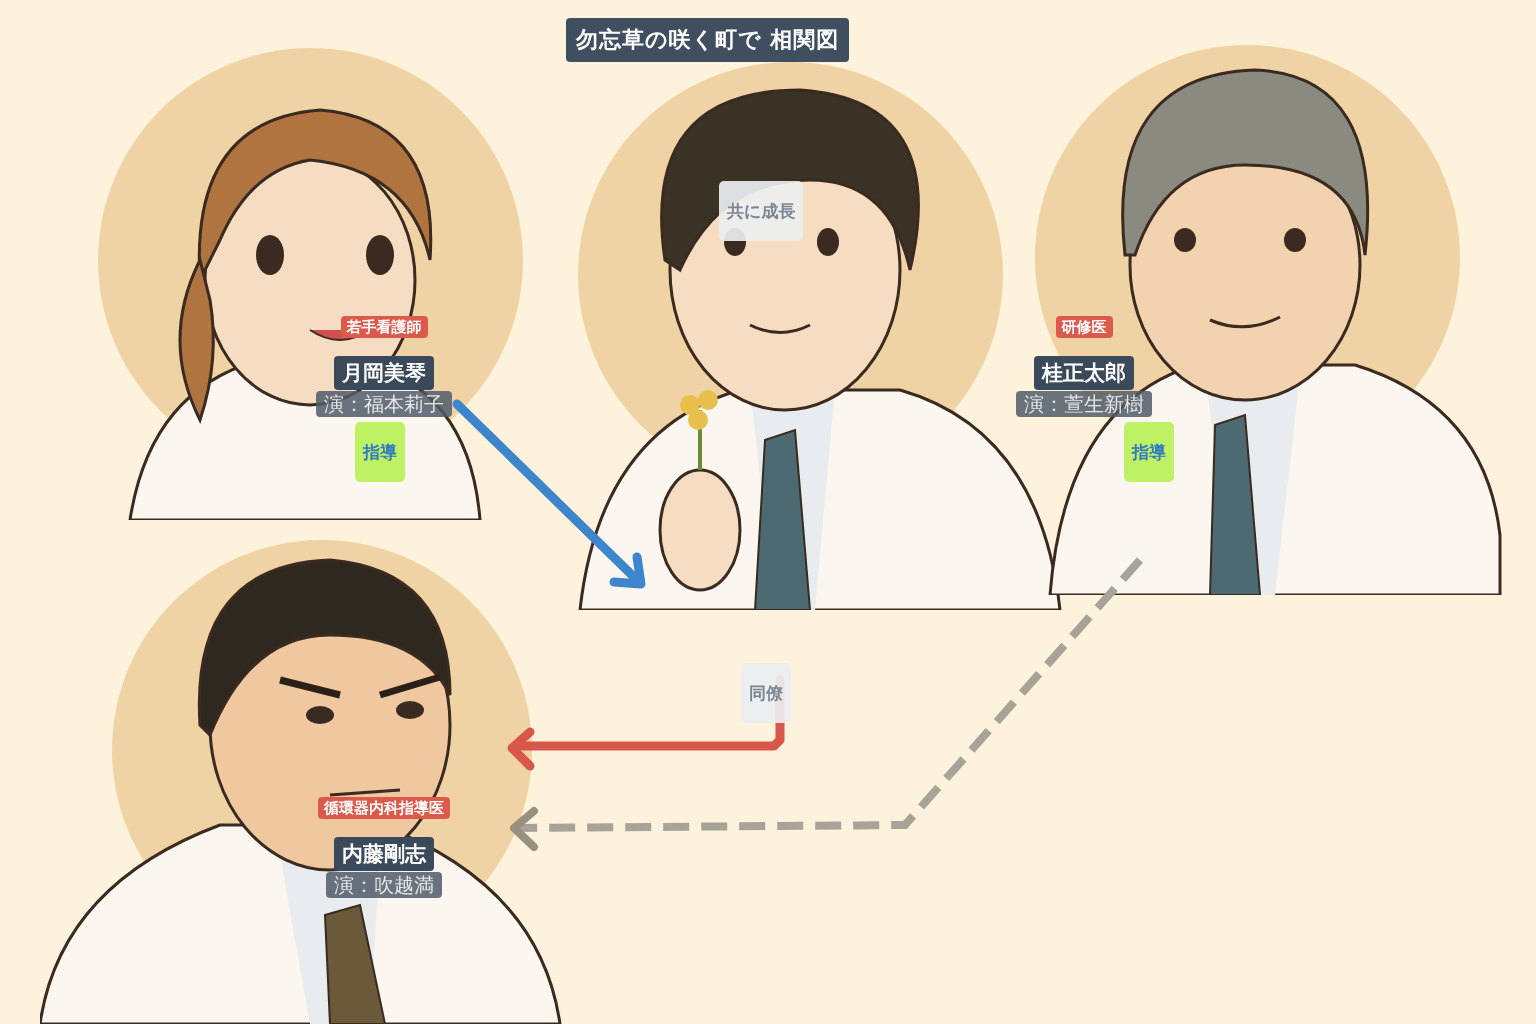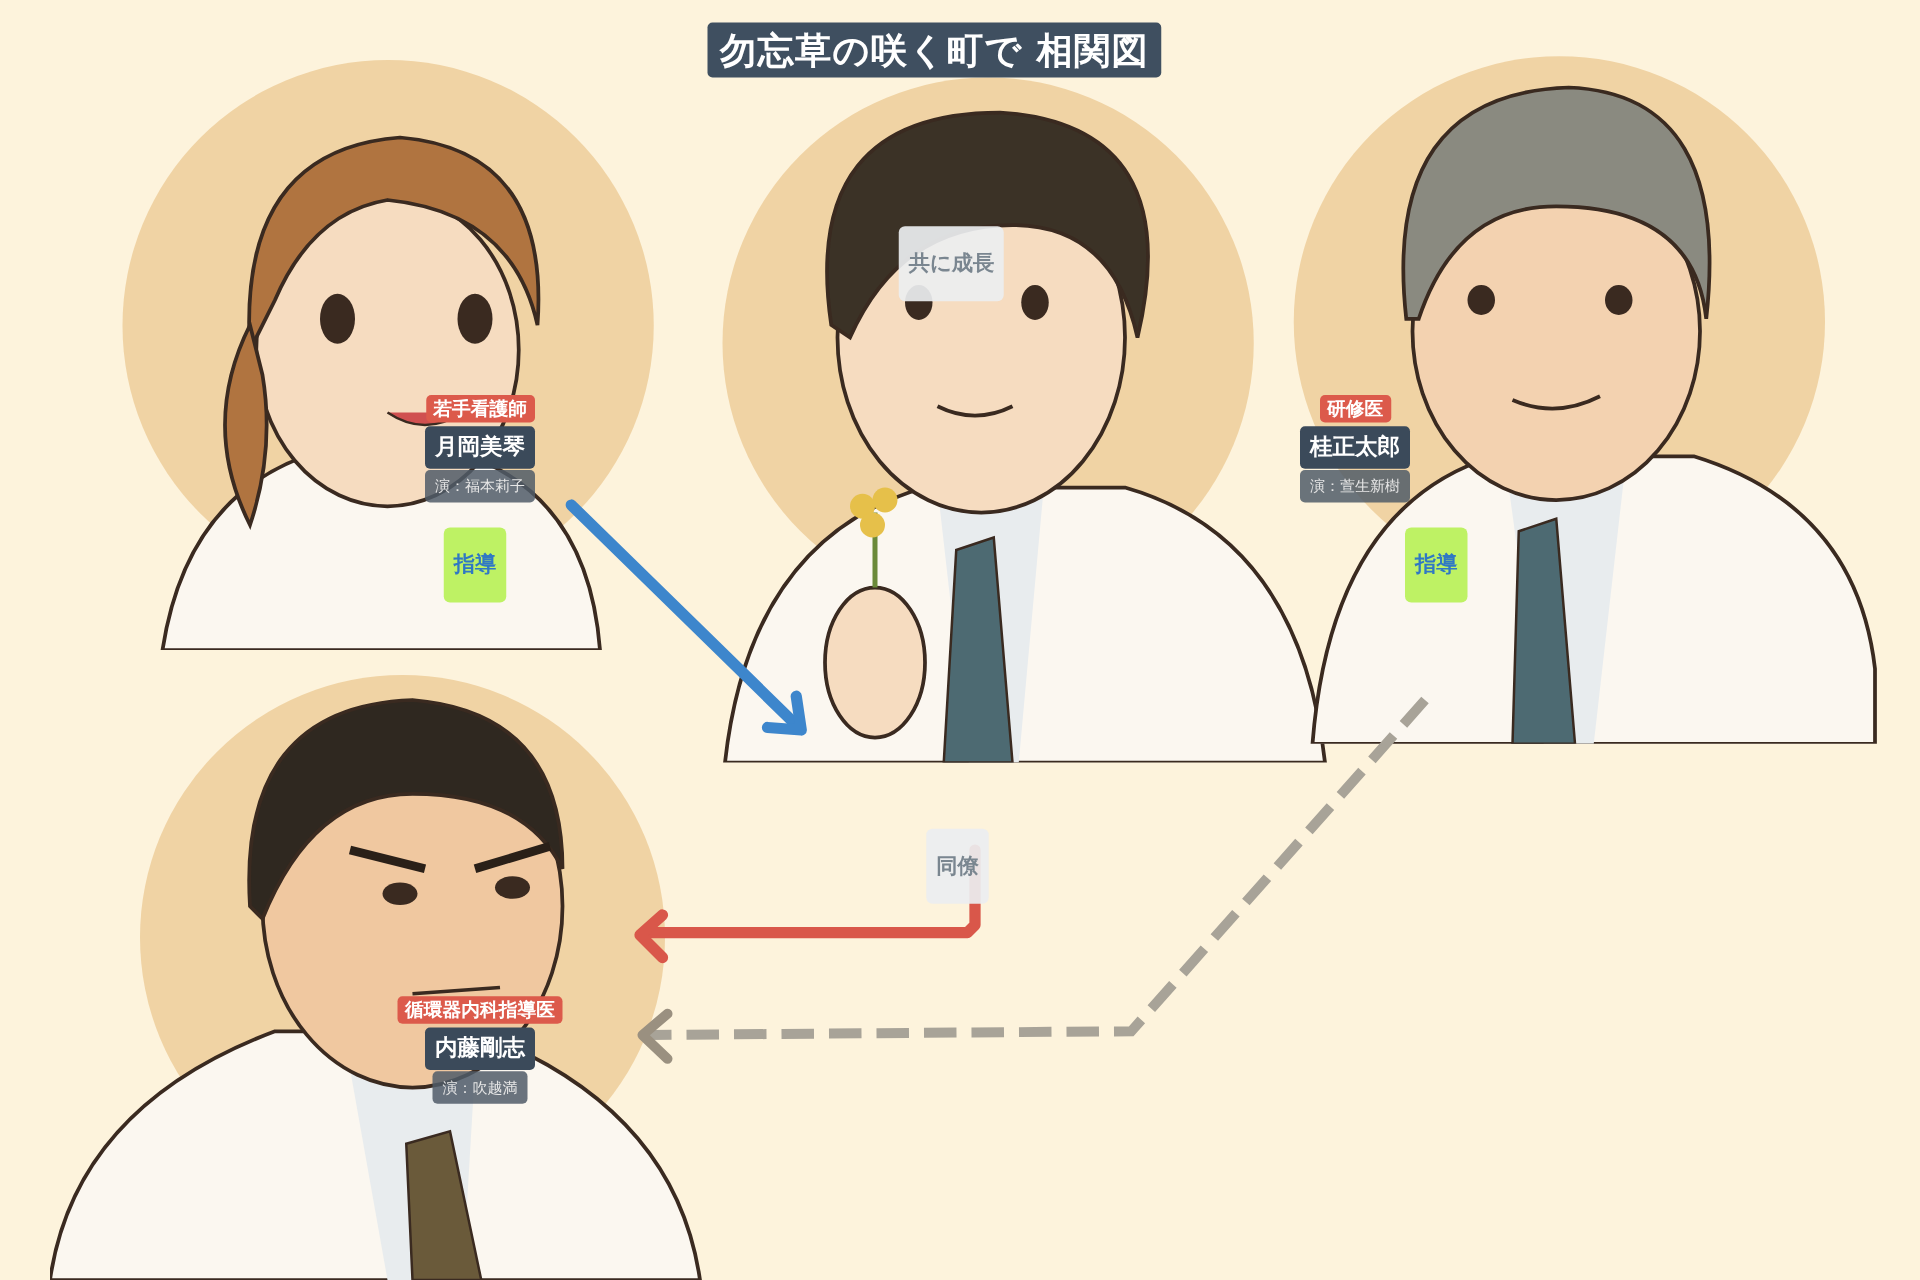--- a/index.html
+++ b/index.html
@@ -5,35 +5,35 @@
   html, body { margin:0; padding:0; }
   body {
     width:1536px; height:1024px; overflow:hidden; position:relative;
     background:#fdf3dc;
     font-family:"DejaVu Sans", "Liberation Sans", sans-serif;
   }
   .stage { position:absolute; left:0; top:0; width:1536px; height:1024px; }
   .title {
     position:absolute; left:566px; top:18px; height:44px; padding:0 10px;
     background:#3f4f60; color:#fff; border-radius:4px;
-    font-size:29px; line-height:44px; font-weight:bold; letter-spacing:1px; white-space:nowrap;
+    font-size:22px; line-height:44px; font-weight:bold; letter-spacing:1px; white-space:nowrap;
   }
   .bg-circle { position:absolute; border-radius:50%; background:#f0d3a4; }
   .portrait { position:absolute; }
   .label-group { position:absolute; display:flex; flex-direction:column; align-items:center; transform:translateX(-50%);justify-content:space-between; }
   .role {
     background:#dc5a4b; color:#fff; font-size:15px; line-height:22px; padding:0 6px;
     border-radius:4px; font-weight:bold; white-space:nowrap;
   }
   .name {
-    background:#3b4a5a; color:#fff; font-size:18px; line-height:34px; padding:0 8px;
-    border-radius:4px; font-weight:bold; margin-top:3px; white-space:nowrap;
+    background:#3b4a5a; color:#fff; font-size:21px; line-height:34px; padding:0 8px;
+    border-radius:4px; font-weight:bold; margin-top:18px; white-space:nowrap;
   }
   .actor {
-    background:rgba(80,92,104,0.85); color:#e6e6e6; font-size:12px; line-height:26px; padding:0 8px;
+    background:rgba(80,92,104,0.85); color:#e6e6e6; font-size:20px; line-height:26px; padding:0 8px;
     border-radius:4px; margin-top:1px; white-space:nowrap;
   }
   .rel-tag {
     position:absolute; font-size:17px; line-height:28px; padding:16px 8px; border-radius:5px;
     font-weight:bold; white-space:nowrap;margin-top:12px;
   }
   .rel-blue { background:#bef264; color:#2f78c4; }
   .rel-gray { background:rgba(236,238,240,0.92); color:#7a8690; }
   svg.overlay { position:absolute; left:0; top:0; }
 </style>

